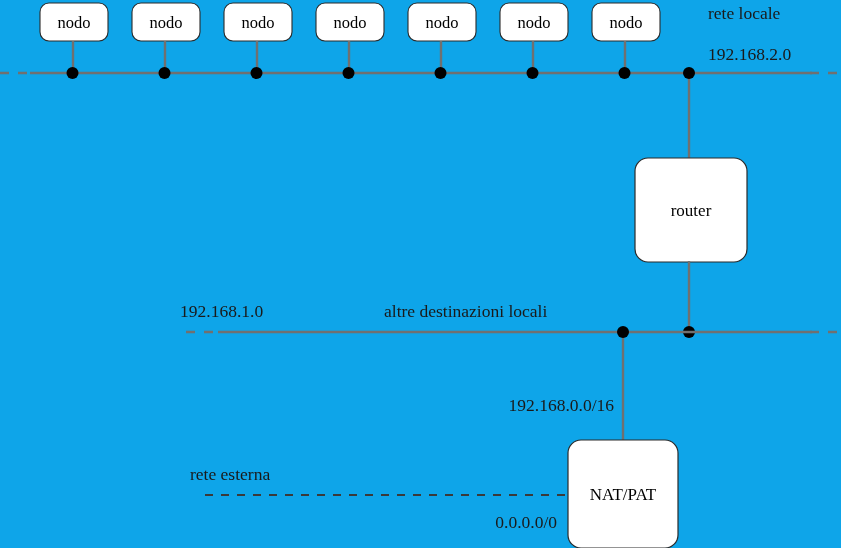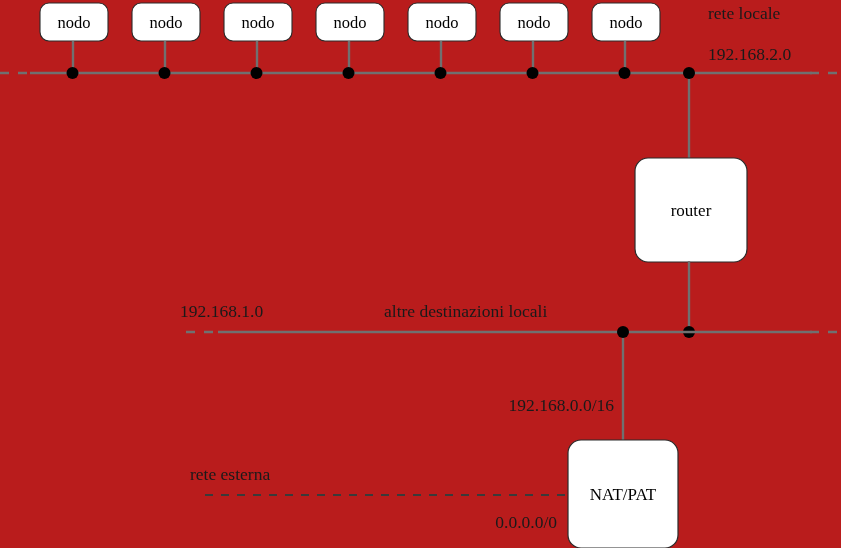--- a/index.html
+++ b/index.html
@@ -9,21 +9,21 @@
   }
   body {
     font-family: "Liberation Serif", "DejaVu Serif", serif;
     color: #000000;
   }
   #diagram {
     position: relative;
     width: 841px;
     height: 548px;
     overflow: hidden;
-    background: #b91c1c;
+    background: #0ea5e9;
   }
   #diagram svg {
     position: absolute;
     top: 0;
     left: 0;
   }
   .node-label {
     font-size: 16.5px;
     fill: #000000;
     font-family: "Liberation Serif", "DejaVu Serif", serif;

